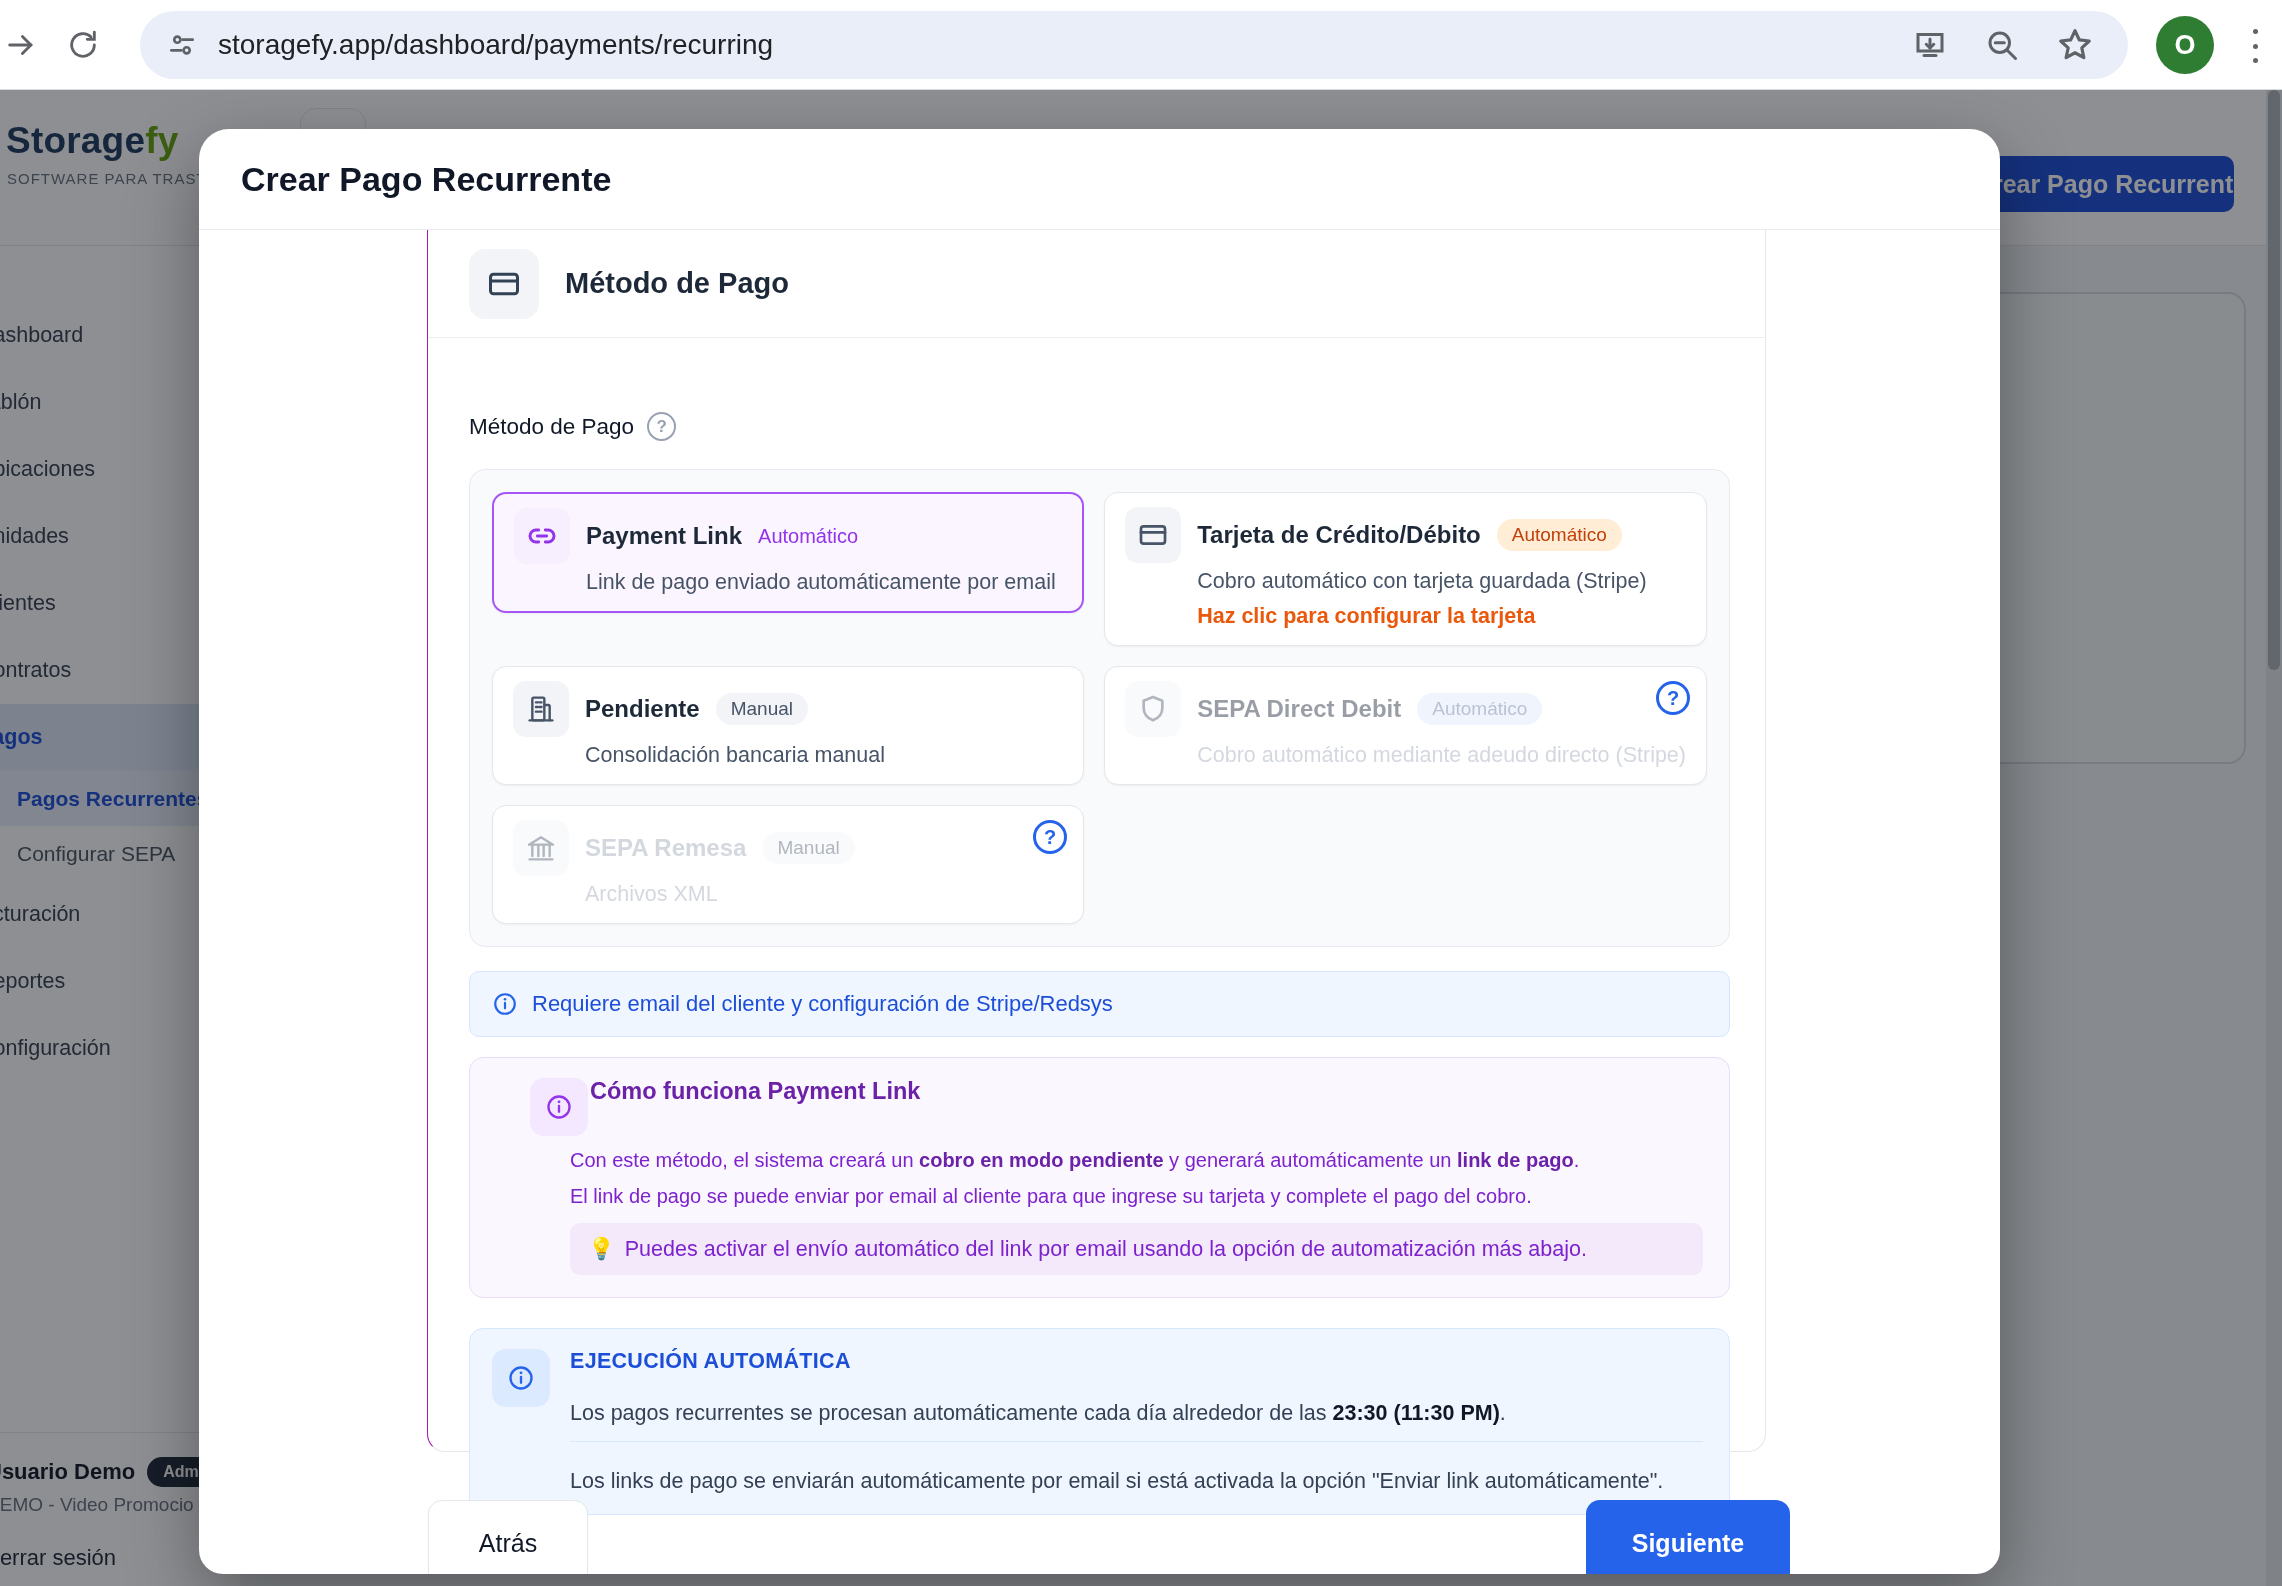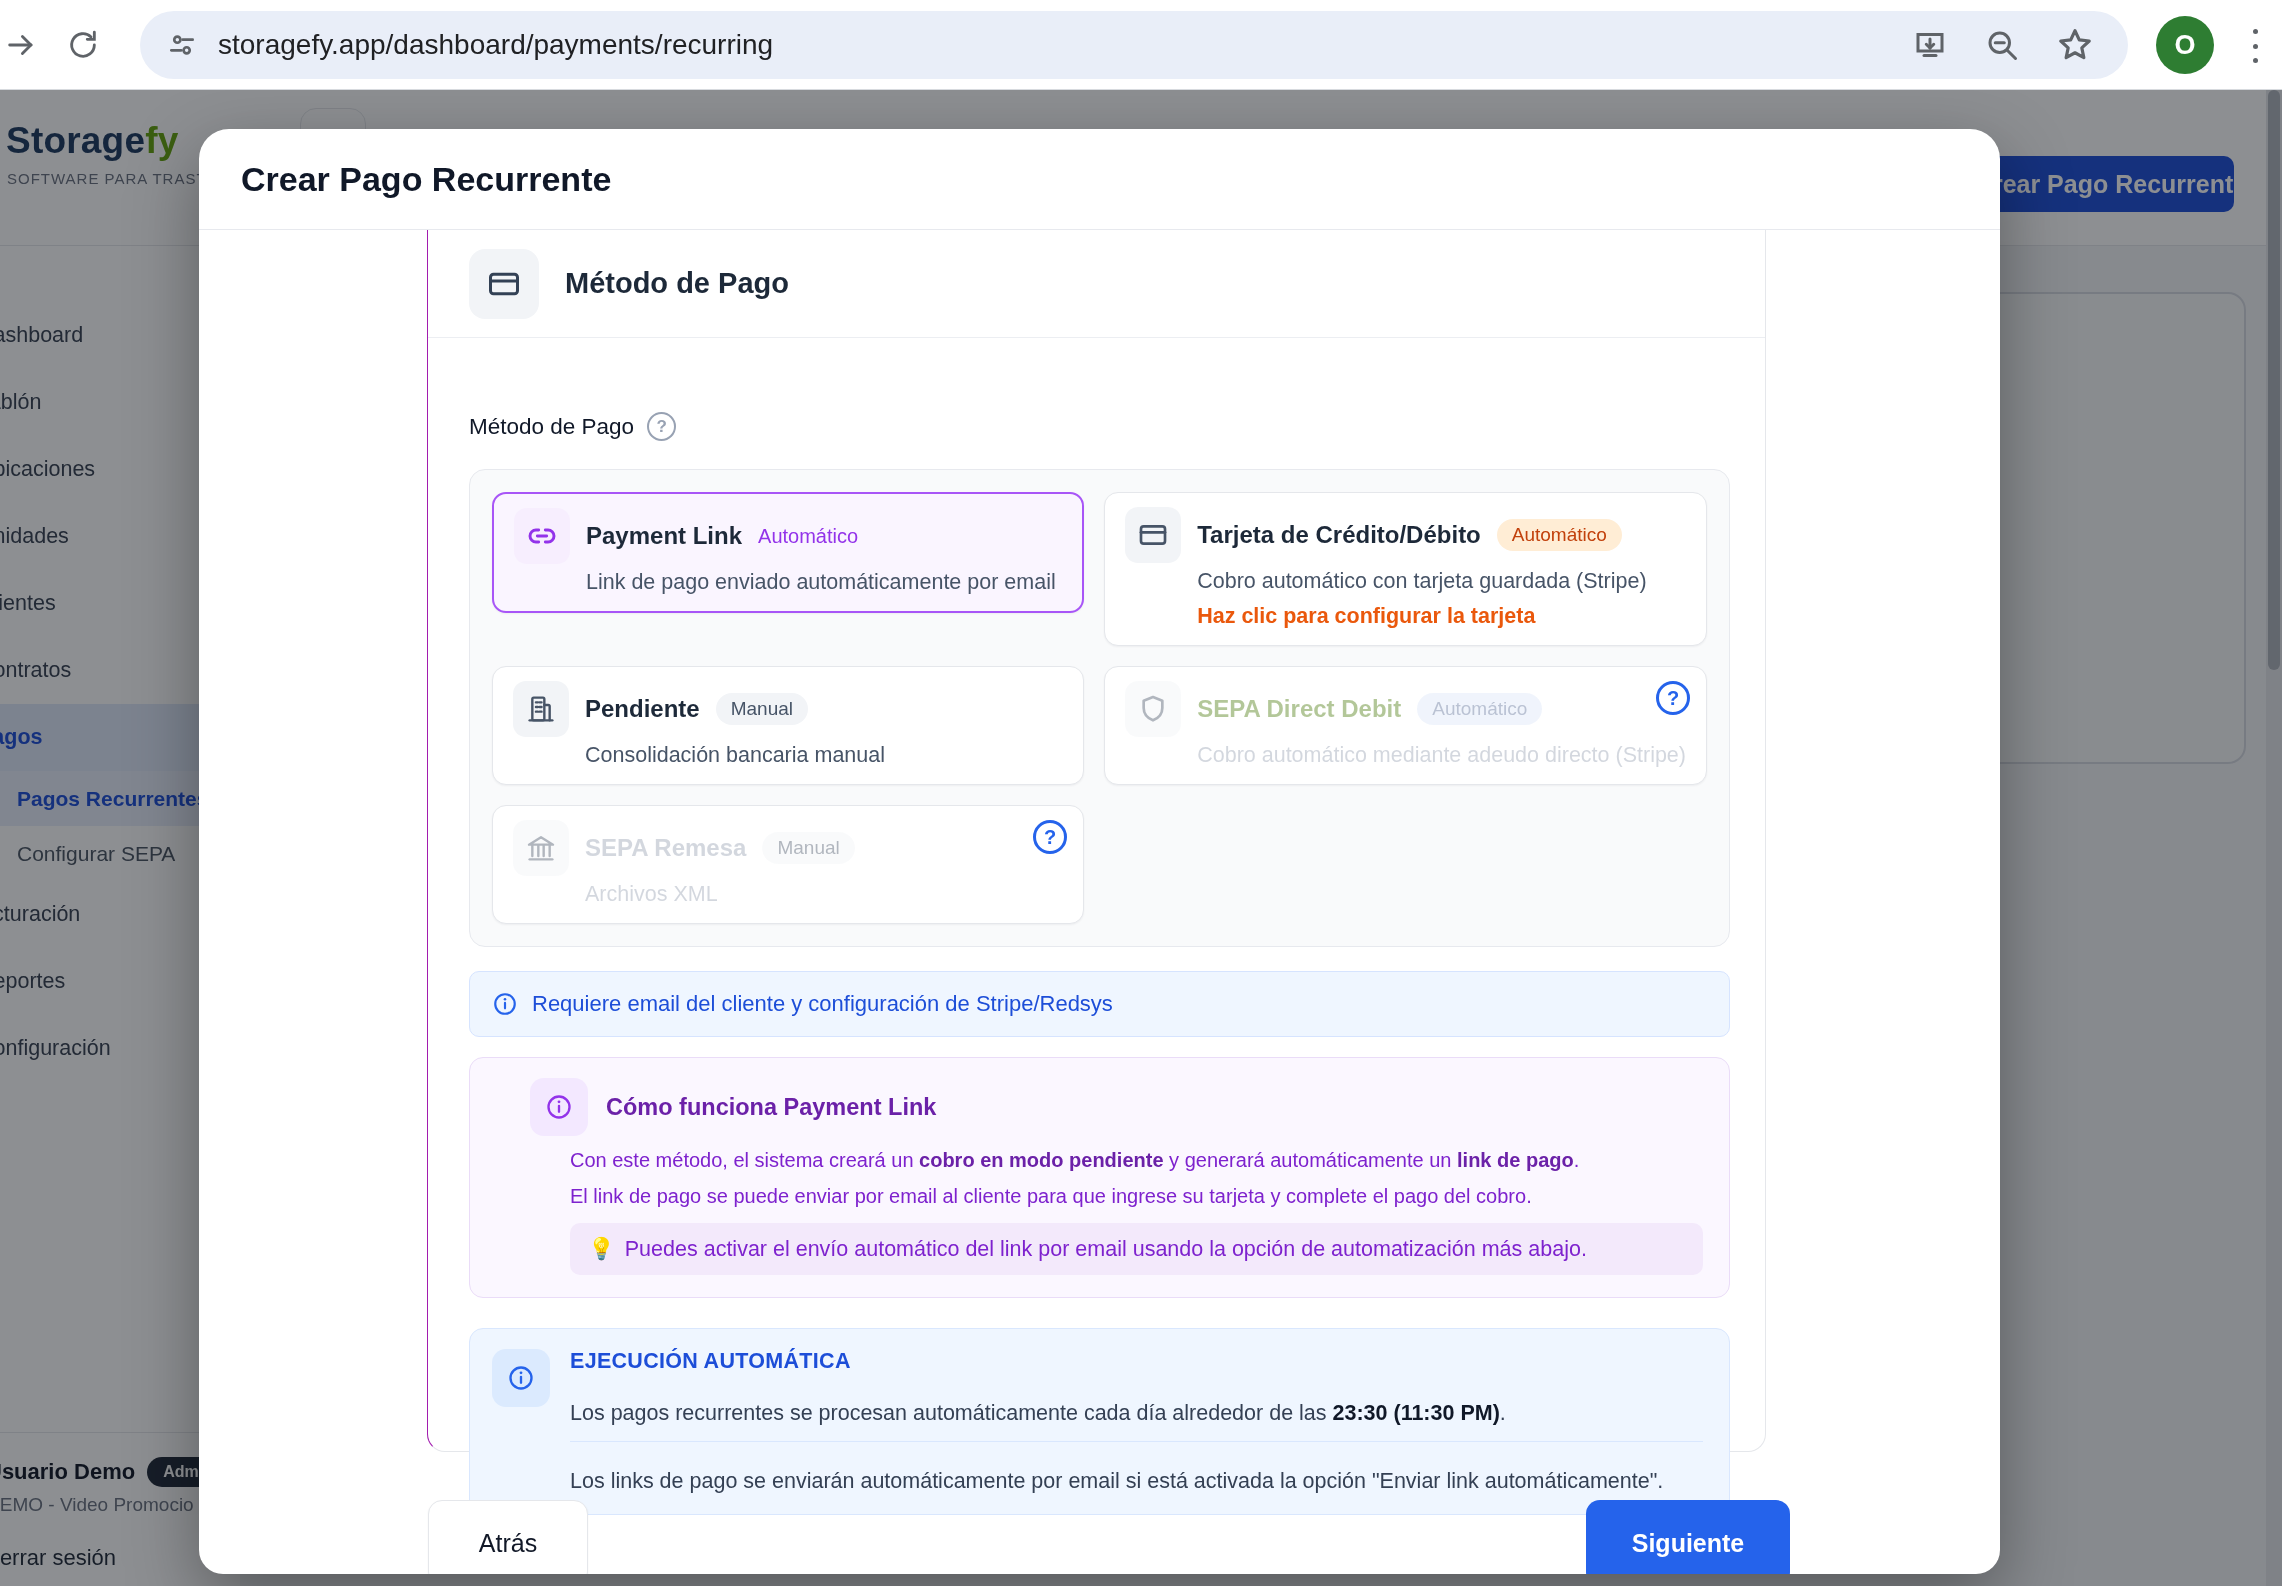--- a/index.html
+++ b/index.html
@@ -77,21 +77,21 @@
   .m-desc { margin-left:72px; margin-top:6px; font-size:21.5px; color:#475467; white-space:nowrap; }
   .m-action { margin-left:72px; margin-top:10px; font-size:21.5px; font-weight:700; color:#ea580c; white-space:nowrap; }
   .mcard.disabled .dimmable { opacity:.42; }
   .help-btn { position:absolute; top:14px; right:16px; }
 
   .note { margin-top:24px; height:66px; background:#eff6ff; border:1px solid #d6e4ff; border-radius:10px; display:flex; align-items:center; gap:14px; padding:0 22px; }
   .note-text { font-size:22px; color:#1d4ed8; font-weight:500; }
   .info-ic { display:inline-flex; color:#2563eb; }
 
   .how { margin-top:20px; background:#fbf7ff; border:1px solid #eadcf8; border-radius:14px; padding:20px 26px 22px 24px; }
-  .how-head { display:flex; align-items:center; gap:18px;padding-left:36px; }
+  .how-head { display:flex; gap:2px;padding-left:36px; }
   .how-iconbox { width:58px; height:58px; border-radius:14px; background:#f3e8ff; color:#9333ea; display:flex; align-items:center; justify-content:center; }
   .how-title { font-size:23.5px; font-weight:700; color:#6b21a8; }
   .how p { margin-left:76px; margin-top:13px; font-size:20px; color:#7e22ce; }
   .how p b { color:#6b21a8; }
   .tip { margin-left:76px; margin-top:15px; background:#f3e9fb; border-radius:10px; padding:13px 18px; font-size:21.5px; color:#7e22ce; display:flex; align-items:center; gap:10px; }
 
   .auto-box { margin-top:30px; background:#eff6ff; border:1px solid #d9e7fe; border-radius:14px; padding:20px 26px 20px 22px; display:flex; gap:20px; }
   .auto-iconbox { width:58px; height:58px; border-radius:14px; background:#dbeafe; color:#2563eb; display:flex; align-items:center; justify-content:center; flex:0 0 auto; }
   .auto-col { flex:1; }
   .auto-title { font-size:21.5px; font-weight:800; color:#1d4ed8; letter-spacing:.3px; }
@@ -300,21 +300,21 @@
           </div>
 
           <div class="mcard disabled">
             <div class="dimmable">
               <div class="mrow1">
                 <span class="m-iconbox">
                   <svg width="32" height="32" viewBox="0 0 24 24" fill="none" stroke="currentColor" stroke-width="2" stroke-linejoin="round">
                       <path d="M12 3l7 2.8v5.4c0 4.6-3 7.6-7 9.3-4-1.7-7-4.7-7-9.3V5.8z"></path>
                     </svg>
                 </span>
-                <span class="m-title" style="color:#4d7c0f;">SEPA Direct Debit</span>
+                <span class="m-title" style="color:#0f172a;">SEPA Direct Debit</span>
                 <span class="badge b-blue">Automático</span>
               </div>
               <div class="m-desc" style="color:#98a2b3;">Cobro automático mediante adeudo directo (Stripe)</div>
             </div>
             <span class="help-btn qmark blue">?</span>
           </div>
 
           <div class="mcard disabled">
             <div class="dimmable">
               <div class="mrow1">

